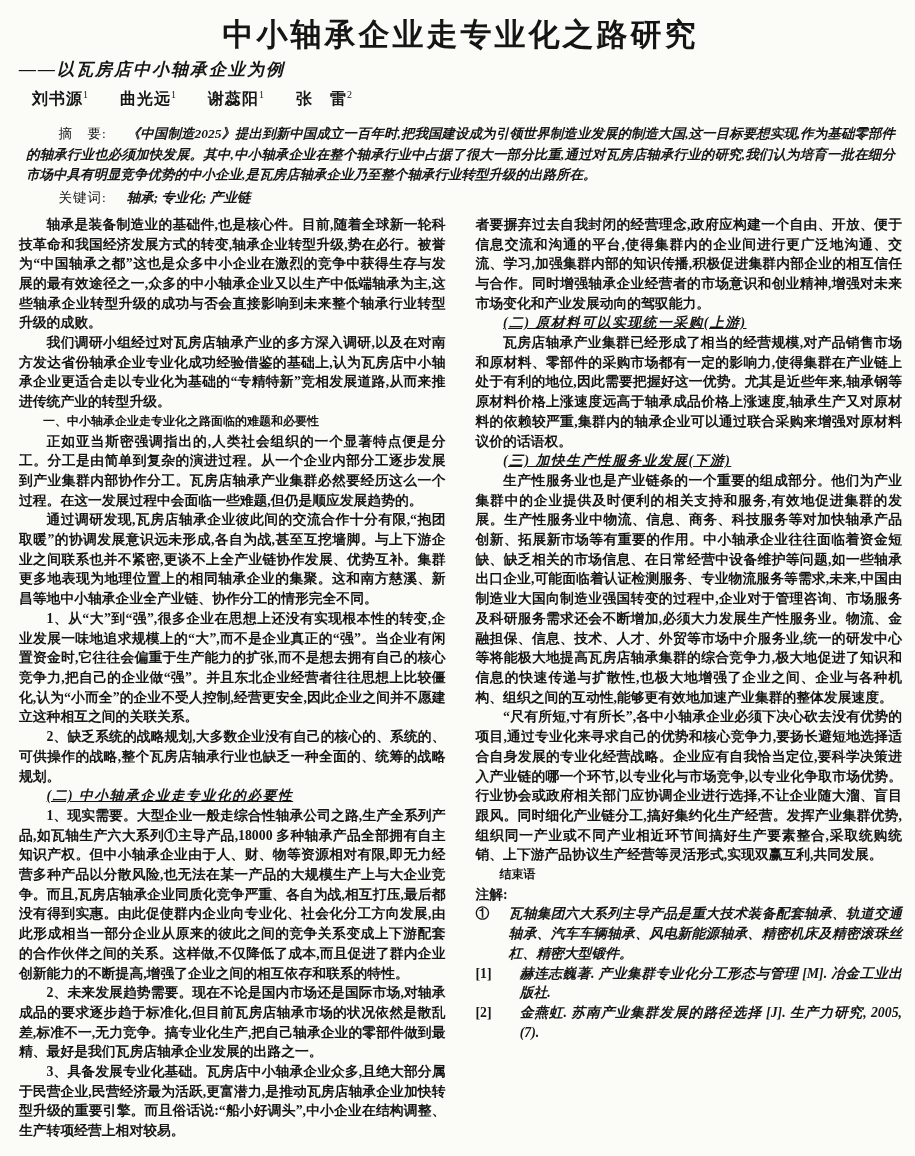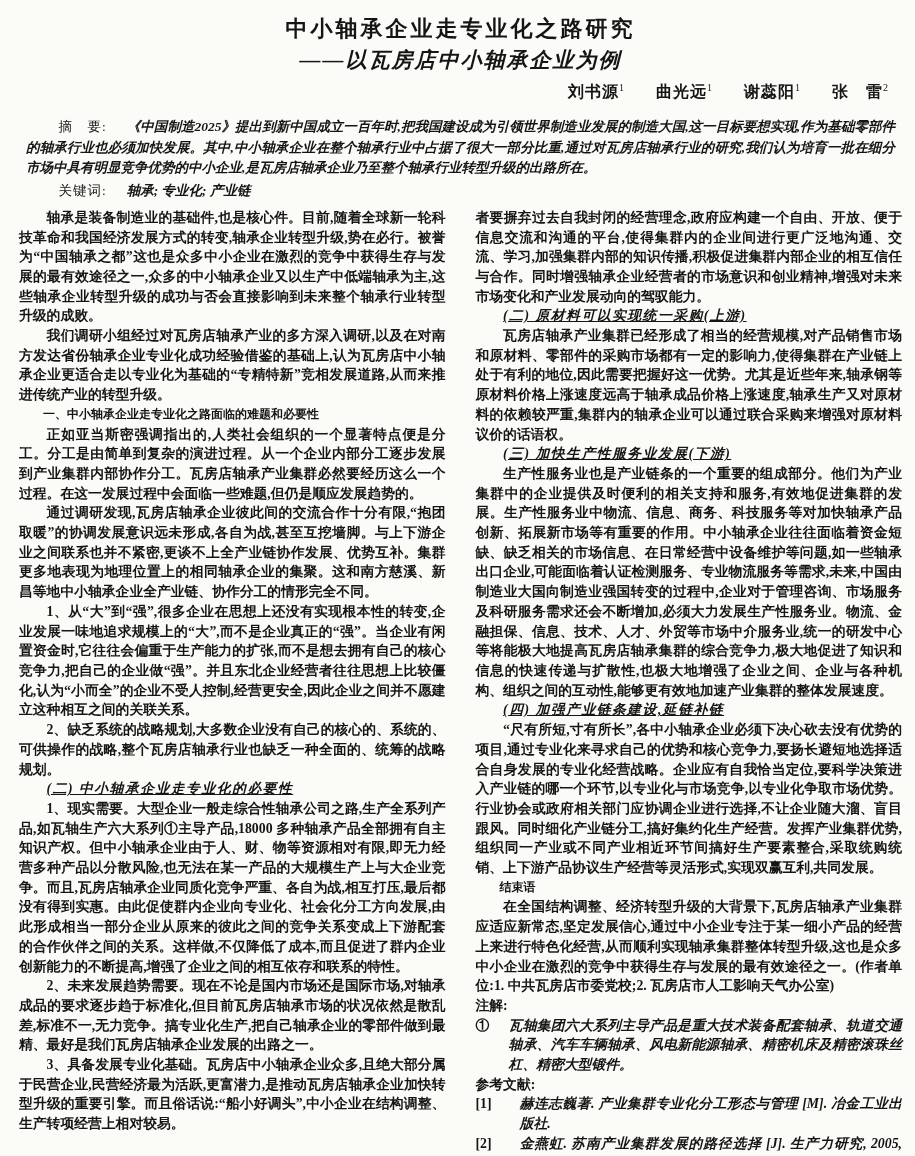--- a/index.html
+++ b/index.html
@@ -8,35 +8,35 @@
     background: #fbfbf8;
     color: #151515;
     font-family: "Liberation Serif", serif;
     overflow: hidden;
   }
   .page { padding: 10px 13px 0 19px; }
 
   .title {
     margin: 4px 0 2px;
     text-align: center;
-    font-size: 22px;
+    font-size: 31px;
     font-weight: bold;
     letter-spacing: 3px;
   }
   .subtitle {
     margin: 2px 0 8px;
-    text-align: center;
-    font-size: 21px;
+    text-align: left;
+    font-size: 17px;
     font-weight: bold;
     font-style: italic;
     letter-spacing: 2px;
   }
   .authors {
     margin: 6px 0 14px;
-    text-align: right;
+    text-align: left;
     font-size: 16px;
     font-weight: bold;
     letter-spacing: 1px;
   }
   .authors .author { margin: 0 13px; white-space: pre; }
   .authors sup { font-size: 10px; font-weight: normal; }
 
   .abstract {
     margin: 0 7px;
     font-size: 13.5px;
@@ -122,32 +122,29 @@
       <p class="para">3、具备发展专业化基础。瓦房店中小轴承企业众多,且绝大部分属于民营企业,民营经济最为活跃,更富潜力,是推动瓦房店轴承企业加快转型升级的重要引擎。而且俗话说:“船小好调头”,中小企业在结构调整、生产转项经营上相对较易。</p>
 
     </div>
 
     <div class="col">
       <p class="para cont">者要摒弃过去自我封闭的经营理念,政府应构建一个自由、开放、便于信息交流和沟通的平台,使得集群内的企业间进行更广泛地沟通、交流、学习,加强集群内部的知识传播,积极促进集群内部企业的相互信任与合作。同时增强轴承企业经营者的市场意识和创业精神,增强对未来市场变化和产业发展动向的驾驭能力。</p>
       <p class="h-kai">(二) 原材料可以实现统一采购(上游)</p>
       <p class="para">瓦房店轴承产业集群已经形成了相当的经营规模,对产品销售市场和原材料、零部件的采购市场都有一定的影响力,使得集群在产业链上处于有利的地位,因此需要把握好这一优势。尤其是近些年来,轴承钢等原材料价格上涨速度远高于轴承成品价格上涨速度,轴承生产又对原材料的依赖较严重,集群内的轴承企业可以通过联合采购来增强对原材料议价的话语权。</p>
       <p class="h-kai">(三) 加快生产性服务业发展(下游)</p>
       <p class="para">生产性服务业也是产业链条的一个重要的组成部分。他们为产业集群中的企业提供及时便利的相关支持和服务,有效地促进集群的发展。生产性服务业中物流、信息、商务、科技服务等对加快轴承产品创新、拓展新市场等有重要的作用。中小轴承企业往往面临着资金短缺、缺乏相关的市场信息、在日常经营中设备维护等问题,如一些轴承出口企业,可能面临着认证检测服务、专业物流服务等需求,未来,中国由制造业大国向制造业强国转变的过程中,企业对于管理咨询、市场服务及科研服务需求还会不断增加,必须大力发展生产性服务业。物流、金融担保、信息、技术、人才、外贸等市场中介服务业,统一的研发中心等将能极大地提高瓦房店轴承集群的综合竞争力,极大地促进了知识和信息的快速传递与扩散性,也极大地增强了企业之间、企业与各种机构、组织之间的互动性,能够更有效地加速产业集群的整体发展速度。</p>
-      <p class="h-kai">(四) 加强产业链条建设,延链补链</p>
       <p class="para">“尺有所短,寸有所长”,各中小轴承企业必须下决心砍去没有优势的项目,通过专业化来寻求自己的优势和核心竞争力,要扬长避短地选择适合自身发展的专业化经营战略。企业应有自我恰当定位,要科学决策进入产业链的哪一个环节,以专业化与市场竞争,以专业化争取市场优势。行业协会或政府相关部门应协调企业进行选择,不让企业随大溜、盲目跟风。同时细化产业链分工,搞好集约化生产经营。发挥产业集群优势,组织同一产业或不同产业相近环节间搞好生产要素整合,采取统购统销、上下游产品协议生产经营等灵活形式,实现双赢互利,共同发展。</p>
       <p class="h-num">结束语</p>
-      <p class="para">在全国结构调整、经济转型升级的大背景下,瓦房店轴承产业集群应适应新常态,坚定发展信心,通过中小企业专注于某一细小产品的经营上来进行特色化经营,从而顺利实现轴承集群整体转型升级,这也是众多中小企业在激烈的竞争中获得生存与发展的最有效途径之一。(作者单位:1. 中共瓦房店市委党校;2. 瓦房店市人工影响天气办公室)</p>
 
       <p class="label-line">注解:</p>
       <div class="hang note">
         <span class="marker">①</span>
         <span class="txt">瓦轴集团六大系列主导产品是重大技术装备配套轴承、轨道交通轴承、汽车车辆轴承、风电新能源轴承、精密机床及精密滚珠丝杠、精密大型锻件。</span>
       </div>
 
-      <p class="label-line">参考文献:</p>
       <div class="hang ref">
         <span class="marker">[1]</span>
         <span class="txt">赫连志巍著. 产业集群专业化分工形态与管理 [M]. 冶金工业出版社.</span>
       </div>
       <div class="hang ref">
         <span class="marker">[2]</span>
         <span class="txt">金燕虹. 苏南产业集群发展的路径选择 [J]. 生产力研究, 2005, (7).</span>
       </div>
 
     </div>

